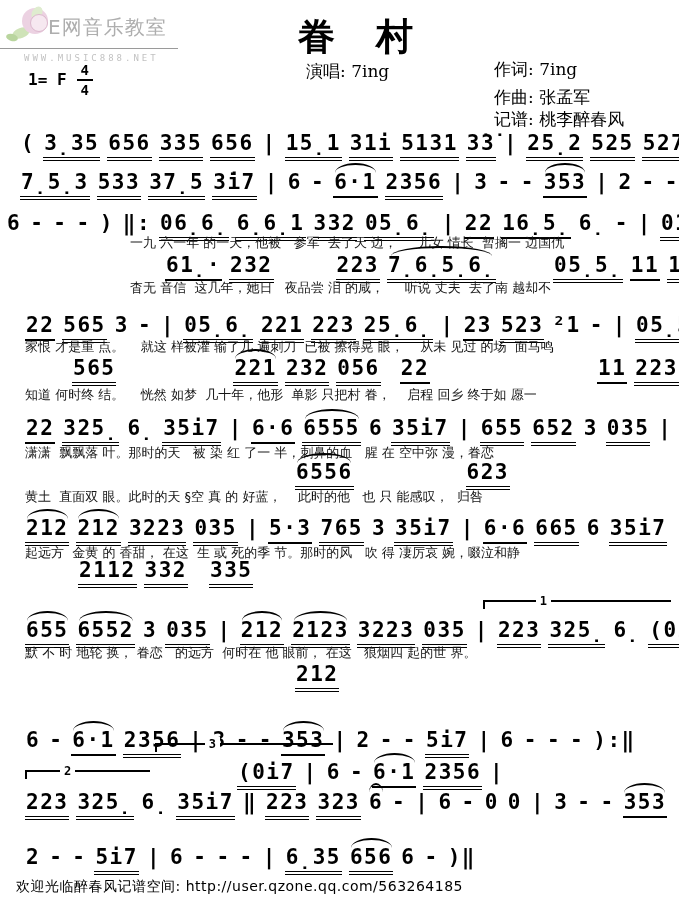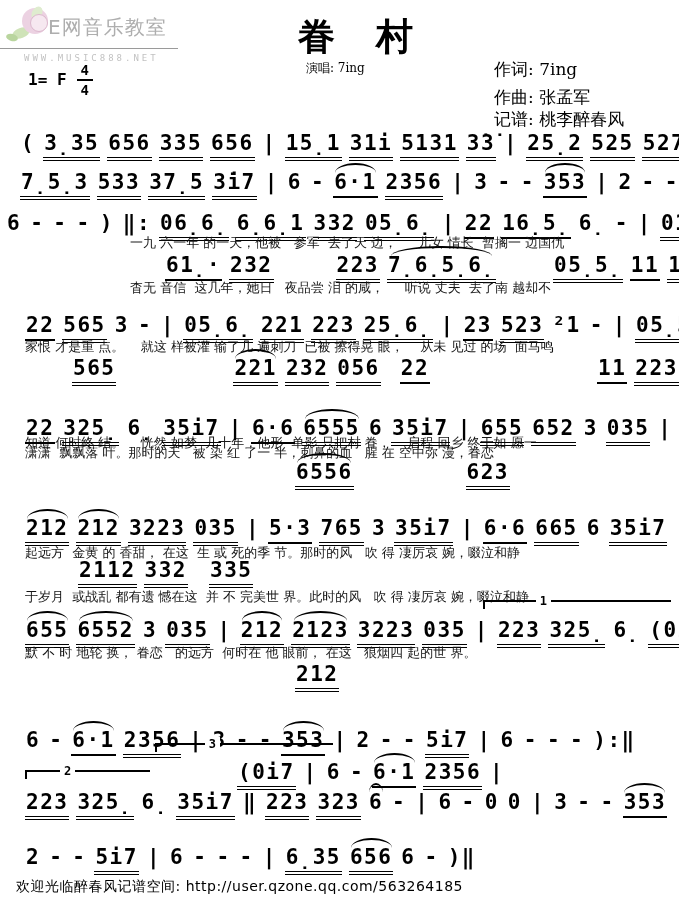--- a/index.html
+++ b/index.html
@@ -14,21 +14,21 @@
   .p2{left:20px;top:8px;width:16px;height:16px;background:#f6e8f0;border:1px solid #dcb8cd;}
   .p3{left:2px;top:22px;width:18px;height:10px;background:#cfe3b8;transform:rotate(-20deg);}
   .p4{left:-4px;top:28px;width:12px;height:7px;background:#b9d59e;transform:rotate(15deg);}
   .p5{left:22px;top:0px;width:10px;height:14px;background:#dfeccf;transform:rotate(30deg);}
   .logo-name{position:absolute;left:48px;top:14px;font-size:20px;color:#aeaeae;letter-spacing:1px;}
   .logo-rule{position:absolute;left:0;top:48px;width:178px;height:1px;background:#9a9a9a;}
   .logo-url{position:absolute;left:24px;top:53px;font-size:9px;color:#c2c2c2;letter-spacing:3px;
             font-family:"DejaVu Sans Mono",monospace;}
 
   .song-title{position:absolute;left:298px;top:12px;font-size:37px;font-weight:900;letter-spacing:2px;}
-  .performer{position:absolute;left:306px;top:60px;font-size:12px;font-family:"DejaVu Serif",serif;}
+  .performer{position:absolute;left:306px;top:60px;font-size:17px;font-family:"DejaVu Serif",serif;}
   .credit{position:absolute;left:494px;font-size:17px;font-family:"DejaVu Serif",serif;}
   .c0{top:58px}.c1{top:86px}.c2{top:108px}
 
   .keysig{position:absolute;left:28px;top:62px;font-size:16px;font-weight:bold;
           font-family:"DejaVu Sans Mono",monospace;display:flex;align-items:center;gap:10px;}
   .frac{display:inline-block;text-align:center;font-size:14px;line-height:1;}
   .frac .num{display:block;border-bottom:2px solid #000;padding:1px 4px 2px;}
   .frac .den{display:block;padding-top:2px;}
 
   
@@ -83,28 +83,28 @@
   <div id="score">
       <div class="mline" style="top: 8px; left: 20px;"><span class="tok">(</span><span class="tok u2">3̣35</span><span class="tok u2">656</span><span class="tok u2">335</span><span class="tok u2">656</span><span class="tok">|</span><span class="tok u2">15̣1</span><span class="tok u2">31i</span><span class="tok u2">5131</span><span class="tok u2">3̇3̇</span><span class="tok">|</span><span class="tok u2">25̣2</span><span class="tok u2">525</span><span class="tok u2">527</span><span class="tok u2">5̇5̇</span><span class="tok">|</span></div>
       <div class="mline" style="top: 47px; left: 20px;"><span class="tok u2">7̣5̣3</span><span class="tok u2">533</span><span class="tok u2">37̣5</span><span class="tok u2">3̇i7</span><span class="tok">|</span><span class="tok">6</span><span class="tok">-</span><span class="tok u1 tie">6·1</span><span class="tok u2">2356</span><span class="tok">|</span><span class="tok">3</span><span class="tok">-</span><span class="tok">-</span><span class="tok u1 tie">353</span><span class="tok">|</span><span class="tok">2</span><span class="tok">-</span><span class="tok">-</span><span class="tok u2">5i7</span><span class="tok">|</span></div>
       <div class="mline" style="top: 88px; left: 6px;"><span class="tok">6</span><span class="tok">-</span><span class="tok">-</span><span class="tok">-</span><span class="tok">)</span><span class="tok">‖:</span><span class="tok u2">06̣6̣</span><span class="tok u2">6̣6̣1</span><span class="tok u2">332</span><span class="tok u2">05̣6̣</span><span class="tok">|</span><span class="tok u1">22</span><span class="tok u1">16̣5̣</span><span class="tok">6̣</span><span class="tok">-</span><span class="tok">|</span><span class="tok u2">01̣5̣</span><span class="tok u1">12·</span></div>
       <div class="lyline" style="top: 111px; left: 130px;">一九 六一年 的一天，他被   参军  去了天 边，     儿女 情长  暂搁一 边国仇</div>
       <div class="mline" style="top: 130px; left: 165px;"><span class="tok u1">61̣·</span><span class="tok u2">232</span><span class="tok u2" style="margin-left: 55px;">223</span><span class="tok u2 tie">7̣6̣5̣6̣</span><span class="tok u2" style="margin-left: 50px;">05̣5̣</span><span class="tok u1">11</span><span class="tok u2">123</span><span class="tok u2">25̣5̣</span></div>
       <div class="lyline" style="top: 156px; left: 130px;">杳无 音信  这几年，她日   夜品尝 泪 的咸，     听说 丈夫  去了南 越却不</div>
       <div class="mline" style="top: 190px; left: 25px;"><span class="tok u1">22</span><span class="tok u2">565</span><span class="tok">3</span><span class="tok">-</span><span class="tok">|</span><span class="tok u2">05̣6̣</span><span class="tok u2">221</span><span class="tok u2">223</span><span class="tok u2">25̣6̣</span><span class="tok">|</span><span class="tok u1">23</span><span class="tok u2">523</span><span class="tok">²1</span><span class="tok">-</span><span class="tok">|</span><span class="tok u2">05̣5̣</span><span class="tok u1">12</span><span class="tok u2">332</span></div>
       <div class="lyline" style="top: 215px; left: 25px;">家恨 才是重 点。    就这 样被灌 输了几 遍刺刀  已被 擦得晃 眼，    从未 见过 的场  面马鸣</div>
       <div class="mline" style="top: 233px; left: 72px;"><span class="tok u2">565</span><span class="tok u2 tie" style="margin-left: 110px;">221</span><span class="tok u2">232</span><span class="tok u2">056</span><span class="tok u1" style="margin-left: 12px;">22</span><span class="tok u1" style="margin-left: 160px;">11</span><span class="tok u2">223</span><span class="tok u2">25̣5̣</span></div>
-      <div class="lyline" style="top: 263px; left: 25px; margin-top: 48px;">知道 何时终 结。    恍然 如梦  几十年，他形  单影 只把村 眷，    启程 回乡 终于如 愿一</div>
+      <div class="lyline" style="top: 263px; left: 25px;">知道 何时终 结。    恍然 如梦  几十年，他形  单影 只把村 眷，    启程 回乡 终于如 愿一</div>
       <div class="mline" style="top: 293px; left: 25px;"><span class="tok u1">22</span><span class="tok u2">325̣</span><span class="tok">6̣</span><span class="tok u2">35i7</span><span class="tok">|</span><span class="tok u1">6·6</span><span class="tok u2 tie">6555</span><span class="tok">6</span><span class="tok u2">35i7</span><span class="tok">|</span><span class="tok u2">655</span><span class="tok u2">652</span><span class="tok">3</span><span class="tok u2">035</span><span class="tok">|</span></div>
       <div class="lyline" style="top: 321px; left: 25px;">潇潇  飘飘落 叶。那时的天   被 染 红 了一 半，刺鼻的血   腥 在 空中弥 漫，眷恋</div>
       <div class="mline" style="top: 337px; left: 295px;"><span class="tok u2 tie">6556</span><span class="tok u2" style="margin-left: 105px;">623</span></div>
+      <div class="lyline" style="top: 365px; left: 25px;">黄土  直面双 眼。此时的天 §空 真 的 好蓝，    此时的他   也 只 能感叹，  归咎</div>
       <div class="mline" style="top: 393px; left: 25px;"><span class="tok u2 tie">212</span><span class="tok u2 tie">212</span><span class="tok u2">3223</span><span class="tok u2">035</span><span class="tok">|</span><span class="tok u1">5·3</span><span class="tok u2">765</span><span class="tok">3</span><span class="tok u2">35i7</span><span class="tok">|</span><span class="tok u1">6·6</span><span class="tok u2">665</span><span class="tok">6</span><span class="tok u2">35i7</span><span class="tok">|</span></div>
       <div class="lyline" style="top: 421px; left: 25px;">起远方  金黄 的 香甜， 在这  生 或 死的季 节。那时的风   吹 得 凄厉哀 婉，啜泣和静</div>
       <div class="mline" style="top: 435px; left: 78px;"><span class="tok u2">2112</span><span class="tok u2">332</span><span class="tok u2" style="margin-left: 14px;">335</span></div>
-      <div class="lyline" style="top: 465px; left: 25px;">于岁月  或战乱 都有遗 憾在这  并 不 完美世 界。此时的风   吹 得 凄厉哀 婉，啜泣和静</div>
       <div class="mline" style="top: 495px; left: 25px;"><span class="tok u2 tie">655</span><span class="tok u2 tie">6552</span><span class="tok">3</span><span class="tok u2">035</span><span class="tok">|</span><span class="tok u2 tie">212</span><span class="tok u2 tie">2123</span><span class="tok u2">3223</span><span class="tok u2">035</span><span class="tok">|</span><span class="tok u2">223</span><span class="tok u2">325̣</span><span class="tok">6̣</span><span class="tok u2">(0i7</span><span class="tok">|</span></div>
       <div class="lyline" style="top: 521px; left: 25px;">默 不 时 地轮 换， 眷恋   的远方  何时在 他 眼前， 在这   狼烟四 起的世 界。</div>
       <div class="mline" style="top: 539px; left: 295px;"><span class="tok u2">212</span></div>
       <div class="mline" style="top: 605px; left: 25px;"><span class="tok">6</span><span class="tok">-</span><span class="tok u1 tie">6·1</span><span class="tok u2">2356</span><span class="tok">|</span><span class="tok">3</span><span class="tok">-</span><span class="tok">-</span><span class="tok u1 tie">353</span><span class="tok">|</span><span class="tok">2</span><span class="tok">-</span><span class="tok">-</span><span class="tok u2">5i7</span><span class="tok">|</span><span class="tok">6</span><span class="tok">-</span><span class="tok">-</span><span class="tok">-</span><span class="tok">):‖</span></div>
       <div class="mline" style="top: 637px; left: 237px;"><span class="tok u2">(0i7</span><span class="tok">|</span><span class="tok">6</span><span class="tok">-</span><span class="tok u1 tie">6·1</span><span class="tok u2">2356</span><span class="tok">|</span></div>
       <div class="mline" style="top: 667px; left: 25px;"><span class="tok u2">223</span><span class="tok u2">325̣</span><span class="tok">6̣</span><span class="tok u2">35i7</span><span class="tok">‖</span><span class="tok u2">223</span><span class="tok u2">323</span><span class="tok tie">6</span><span class="tok">-</span><span class="tok">|</span><span class="tok">6</span><span class="tok">-</span><span class="tok">0</span><span class="tok">0</span><span class="tok">|</span><span class="tok">3</span><span class="tok">-</span><span class="tok">-</span><span class="tok u1 tie">353</span><span class="tok">|</span></div>
       <div class="mline" style="top: 722px; left: 25px;"><span class="tok">2</span><span class="tok">-</span><span class="tok">-</span><span class="tok u2">5i7</span><span class="tok">|</span><span class="tok">6</span><span class="tok">-</span><span class="tok">-</span><span class="tok">-</span><span class="tok">|</span><span class="tok u2">6̣35</span><span class="tok u2 tie">656</span><span class="tok">6</span><span class="tok">-</span><span class="tok">)‖</span></div>
       <div class="volta" style="left: 483px; top: 475px; width: 188px;">
         <span class="vlabel">1</span>
       </div>

